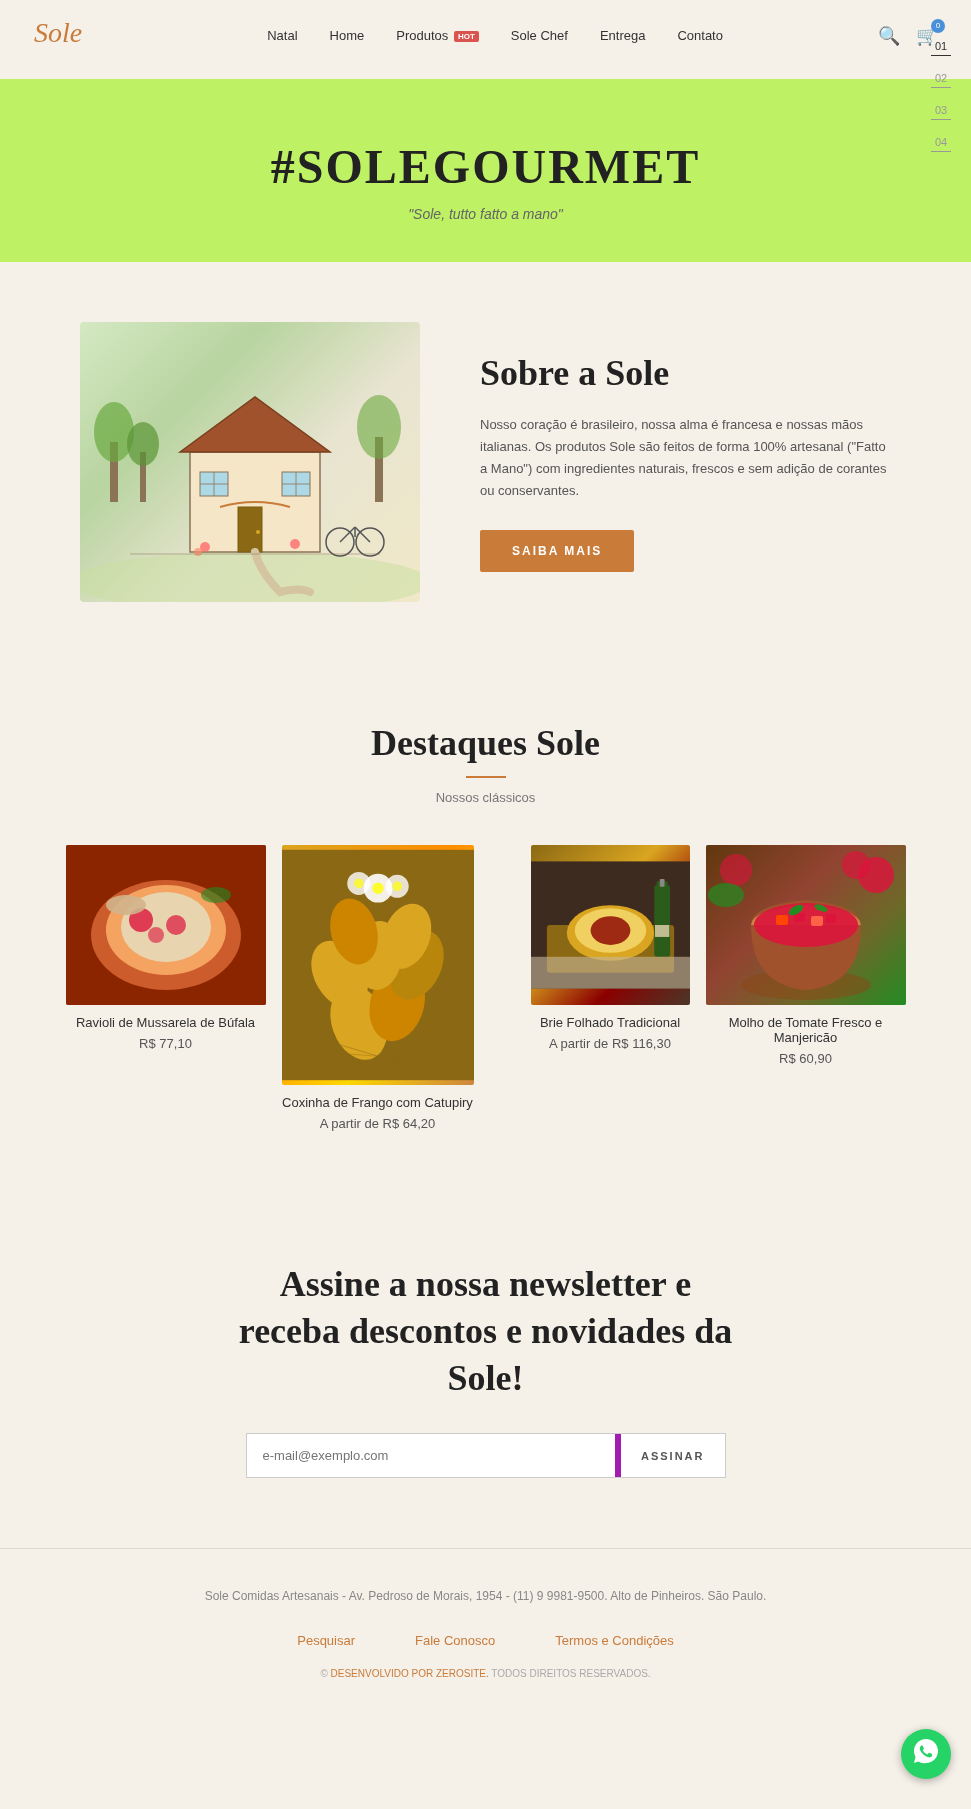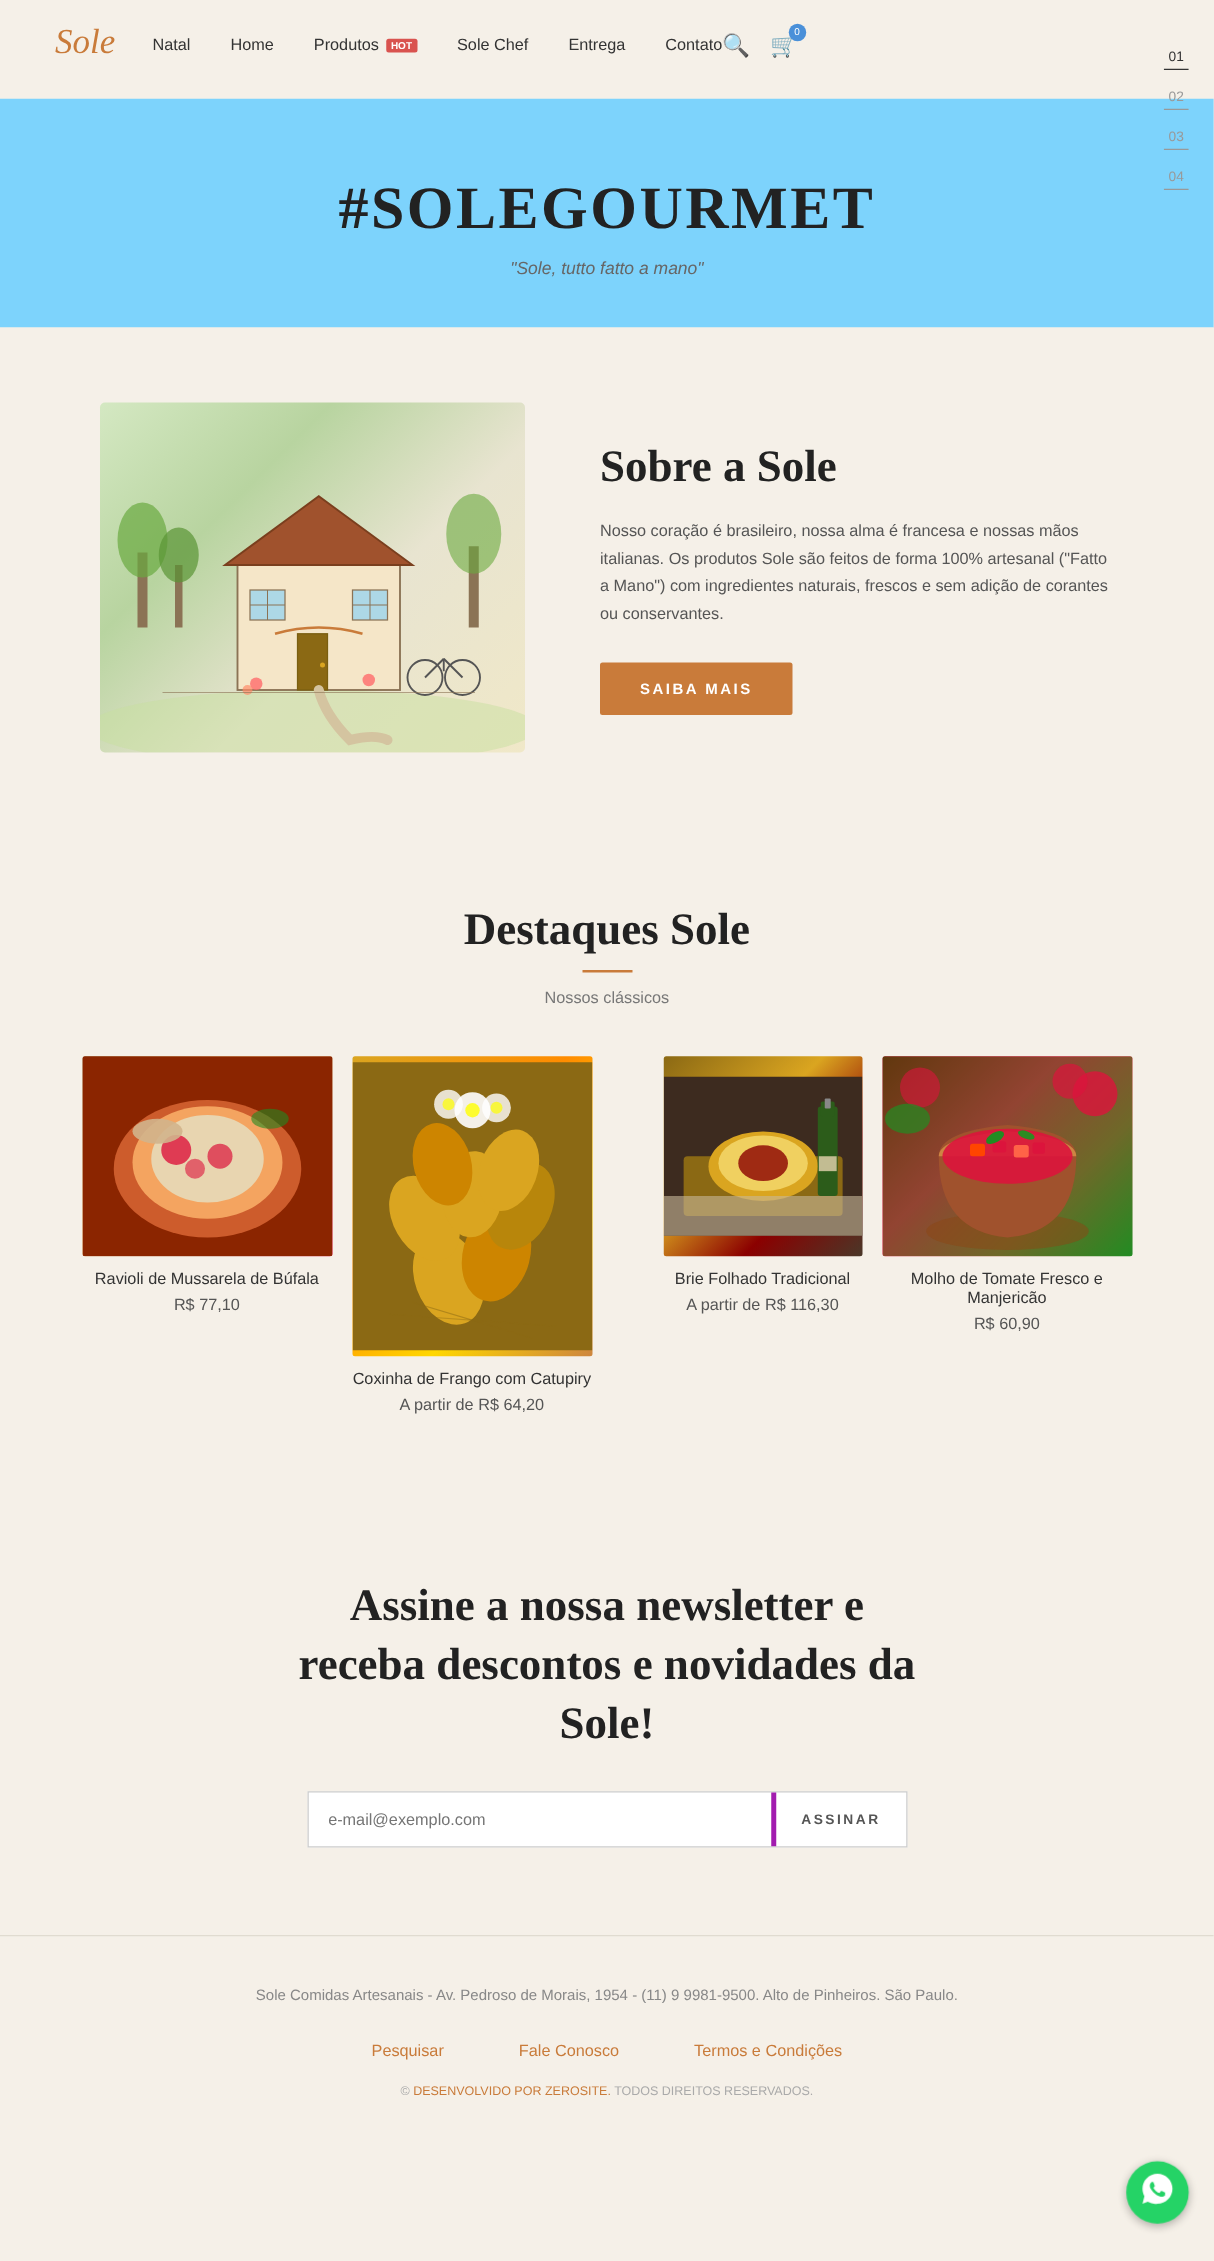--- a/index.html
+++ b/index.html
@@ -8,22 +8,22 @@
       background-color: #f5f0e8;
       color: #333;
       width: 971px;
       min-height: 1809px;
     }
 
     
     header {
       display: flex;
       align-items: center;
-      justify-content: flex-start;
-      padding: 12px 42px;
+      justify-content: space-between;
+      padding: 12px 32px;
       background: #f5f0e8;
       border-bottom: none;
       position: relative;
     }
     nav {
       display: flex;
       align-items: center;
       gap: 32px;
     }
     nav a {
@@ -99,21 +99,21 @@
       width: 20px;
       height: 1px;
       background: #999;
     }
     .page-num.active .page-num-line { background: #333; }
 
     
     .hero {
       text-align: center;
       padding: 60px 19px 40px;
-      background: #7dd3fc;
+      background: #bef264;
     }
     .hero h1 {
       font-size: 48px;
       font-weight: bold;
       font-family: Georgia, serif;
       letter-spacing: 2px;
       color: #222;
       margin-bottom: 12px;
     }
     .hero p {
@@ -262,21 +262,21 @@
       border: none;
       outline: none;
       font-size: 13px;
       font-family: Arial, sans-serif;
       background: transparent;
       color: #999;
     }
     .newsletter-btn {
       background: none;
       border: none;
-      border-left: 4px solid #a21caf;
+      border-left: 6px solid #a21caf;
       padding: 14px 20px;
       font-size: 11px;
       font-family: Arial, sans-serif;
       font-weight: bold;
       letter-spacing: 2px;
       color: #555;
       cursor: pointer;
       text-transform: uppercase;
     }
 

